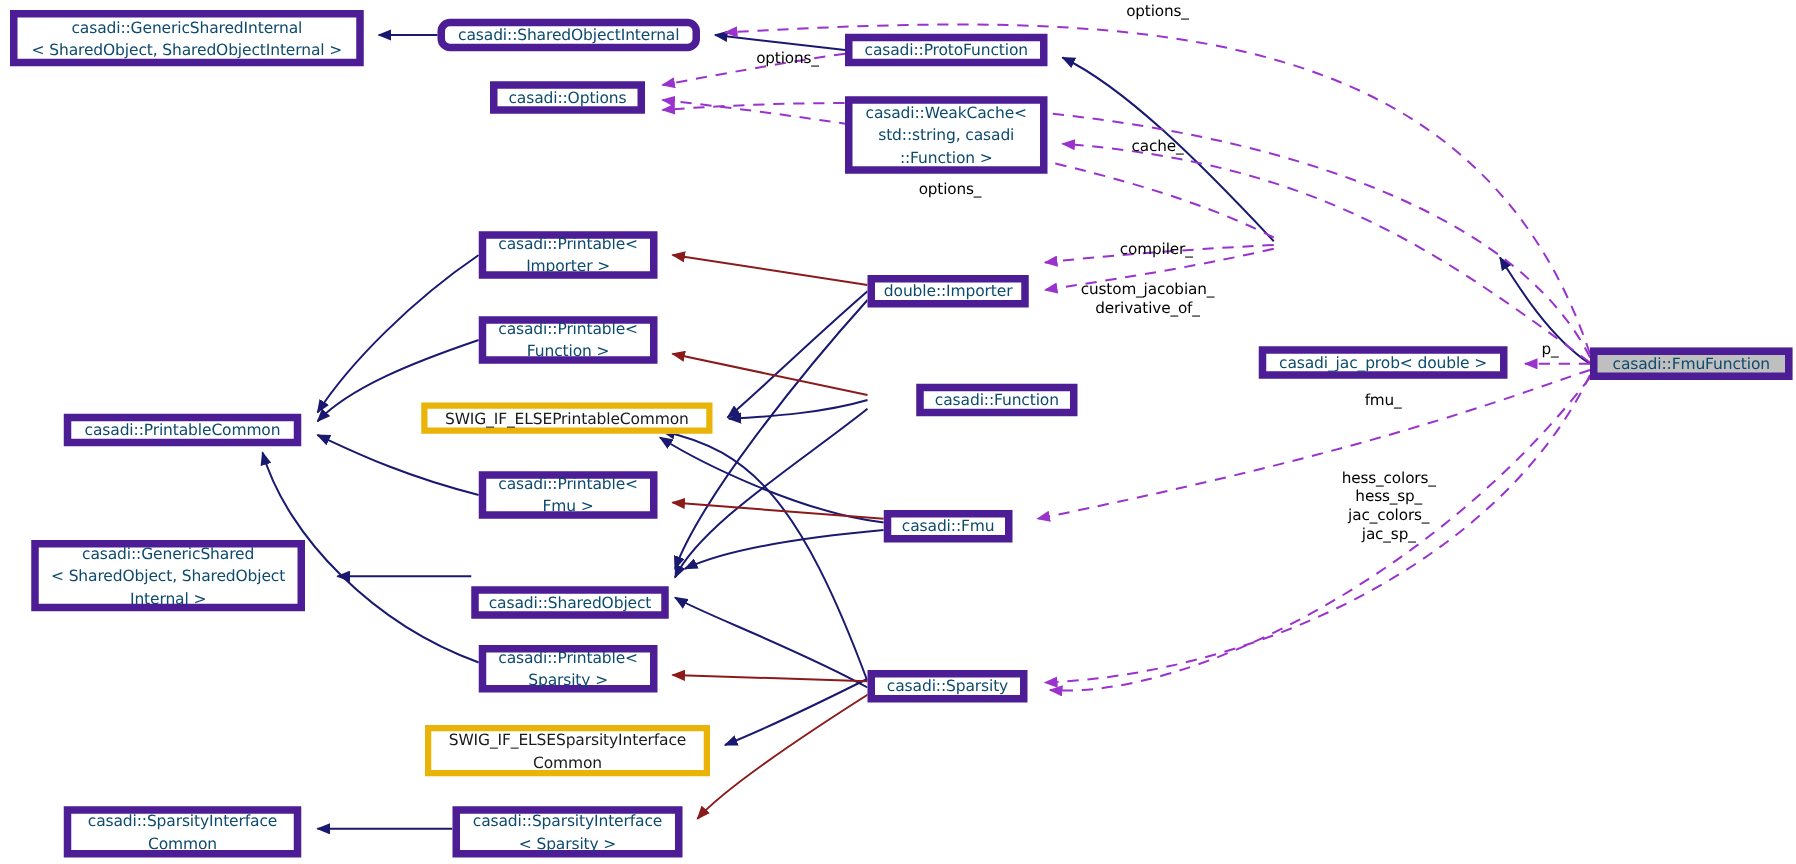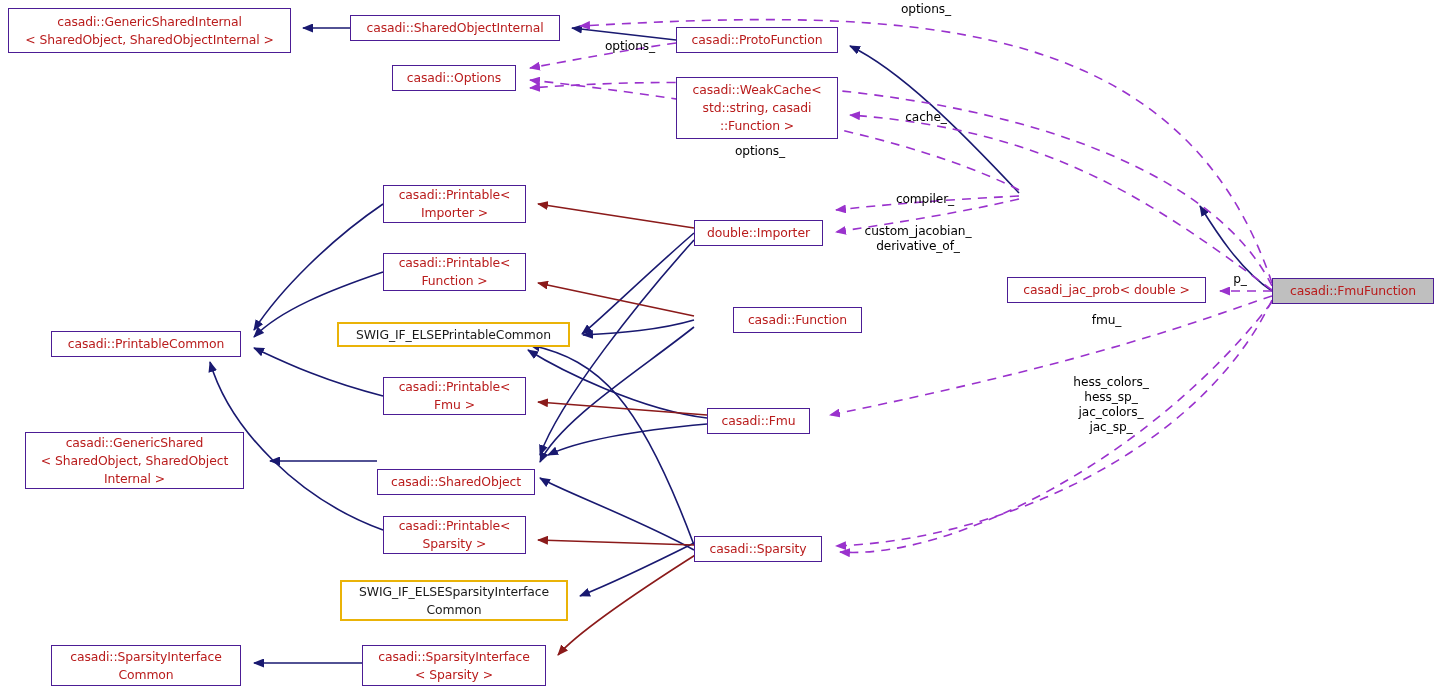--- a/index.html
+++ b/index.html
@@ -11,29 +11,29 @@
     overflow:hidden;
   }
   svg#edges{position:absolute;left:0;top:0;width:1437px;height:691px;}
   .node{
     position:absolute;
     box-sizing:border-box;
     display:flex;align-items:center;justify-content:center;
     text-align:center;
     font-size:12.4px;
     line-height:18px;
-    color:#b91c1c;
+    color:#0c4a6e;
     background:#ffffff;
-    border:1px solid #4c1d95;
+    border:6px solid #4c1d95;
     white-space:pre;
     z-index:5;
     letter-spacing:-0.1px;
   }
   .node.grey{background:#bfbfbf;}
-  .node.faint{border:2px solid #eab308;color:#1a1a1a;}
+  .node.faint{border:5px solid #eab308;color:#1a1a1a;}
   .elabel{
     position:absolute;
     font-size:12.2px;
     line-height:15px;
     color:#000000;
     text-align:center;
     white-space:pre;
     background:transparent;
     z-index:6;
     letter-spacing:-0.1px;
@@ -97,21 +97,21 @@
       <path d="M1272,290 C1150,200 1050,130 850,115"></path>
       <path d="M1272,291 L1220,291"></path>
       <path d="M1272,296 C1200,320 1100,360 830,415"></path>
       <path d="M1272,300 C1200,450 1000,540 836,546"></path>
       <path d="M1272,302 C1150,460 950,560 840,552"></path>
     </g>
   </svg>
 
   <div class="node" style="left:8px;top:8px;width:283px;height:45px;">casadi::GenericSharedInternal
 &lt; SharedObject, SharedObjectInternal &gt;</div>
-  <div class="node" style="left:350px;top:15px;width:210px;height:26px;">casadi::SharedObjectInternal</div>
+  <div class="node" style="left:350px;top:15px;width:210px;height:26px;border-radius:10px;">casadi::SharedObjectInternal</div>
   <div class="node" style="left:676px;top:27px;width:162px;height:26px;">casadi::ProtoFunction</div>
   <div class="node" style="left:392px;top:65px;width:124px;height:26px;">casadi::Options</div>
   <div class="node" style="left:676px;top:77px;width:162px;height:62px;">casadi::WeakCache&lt;
 std::string, casadi
 ::Function &gt;</div>
   <div class="node" style="left:383px;top:185px;width:143px;height:38px;">casadi::Printable&lt;
 Importer &gt;</div>
   <div class="node" style="left:694px;top:220px;width:129px;height:26px;">double::Importer</div>
   <div class="node" style="left:383px;top:253px;width:143px;height:38px;">casadi::Printable&lt;
 Function &gt;</div>

